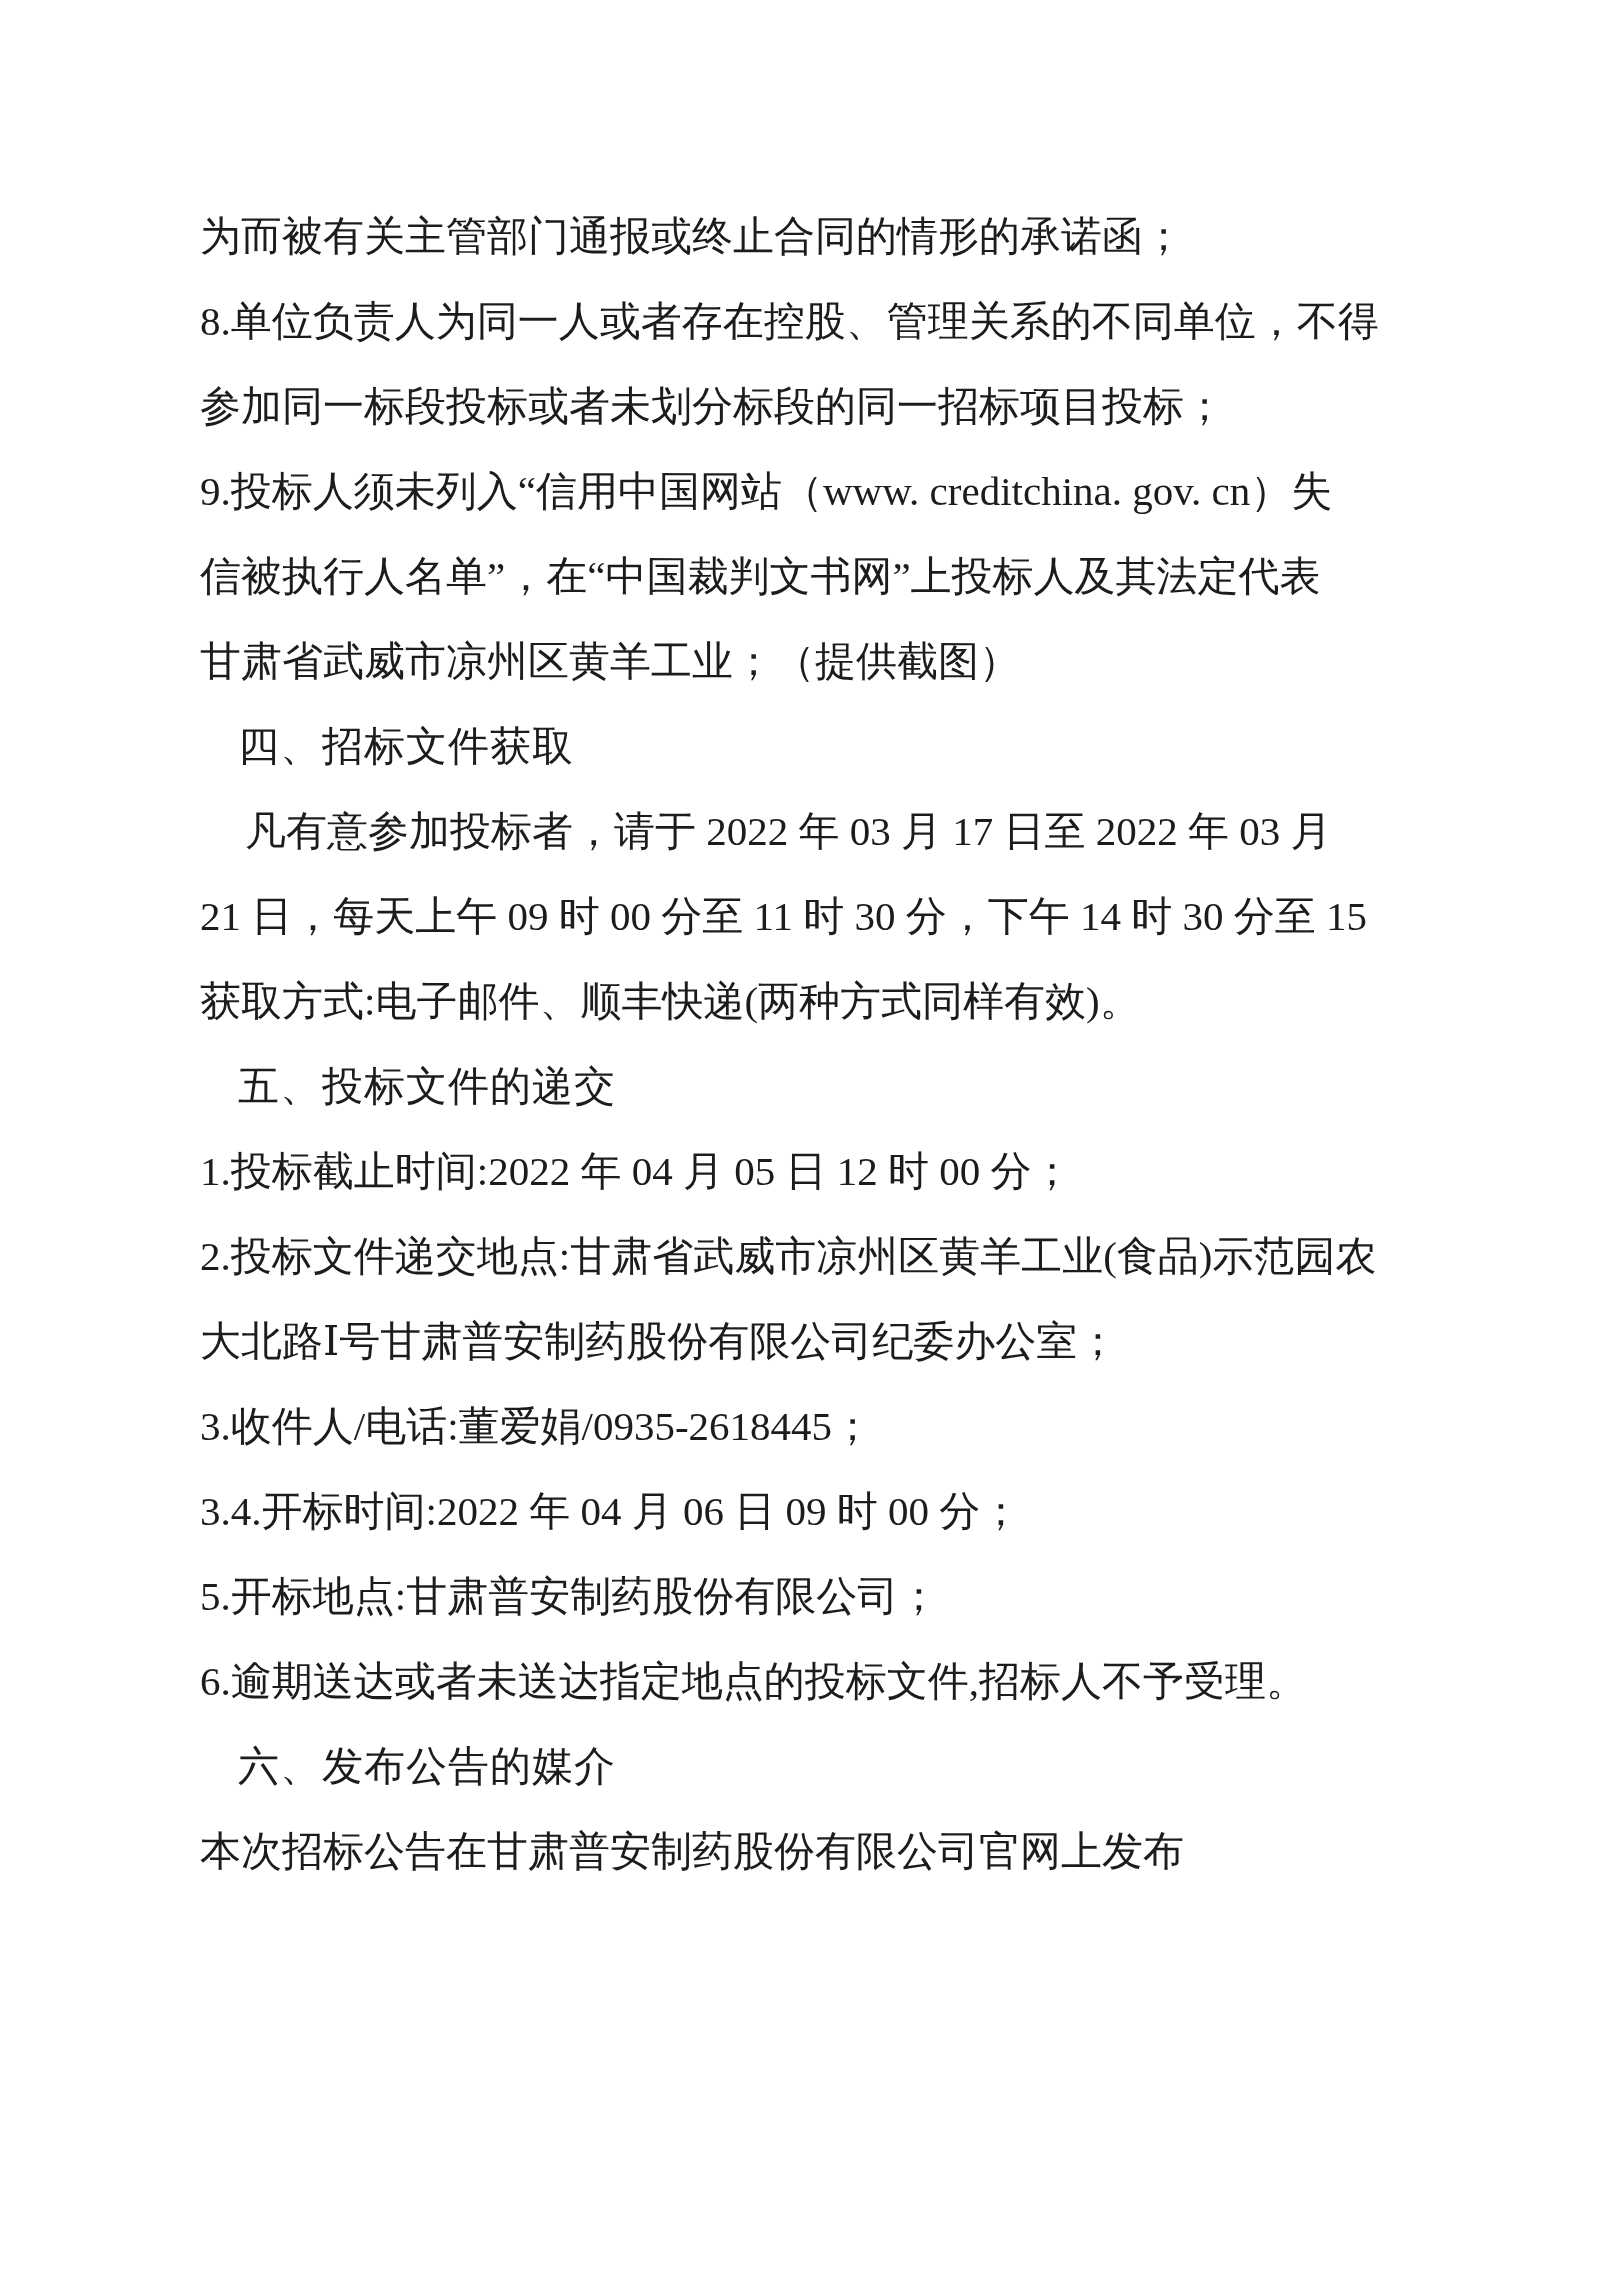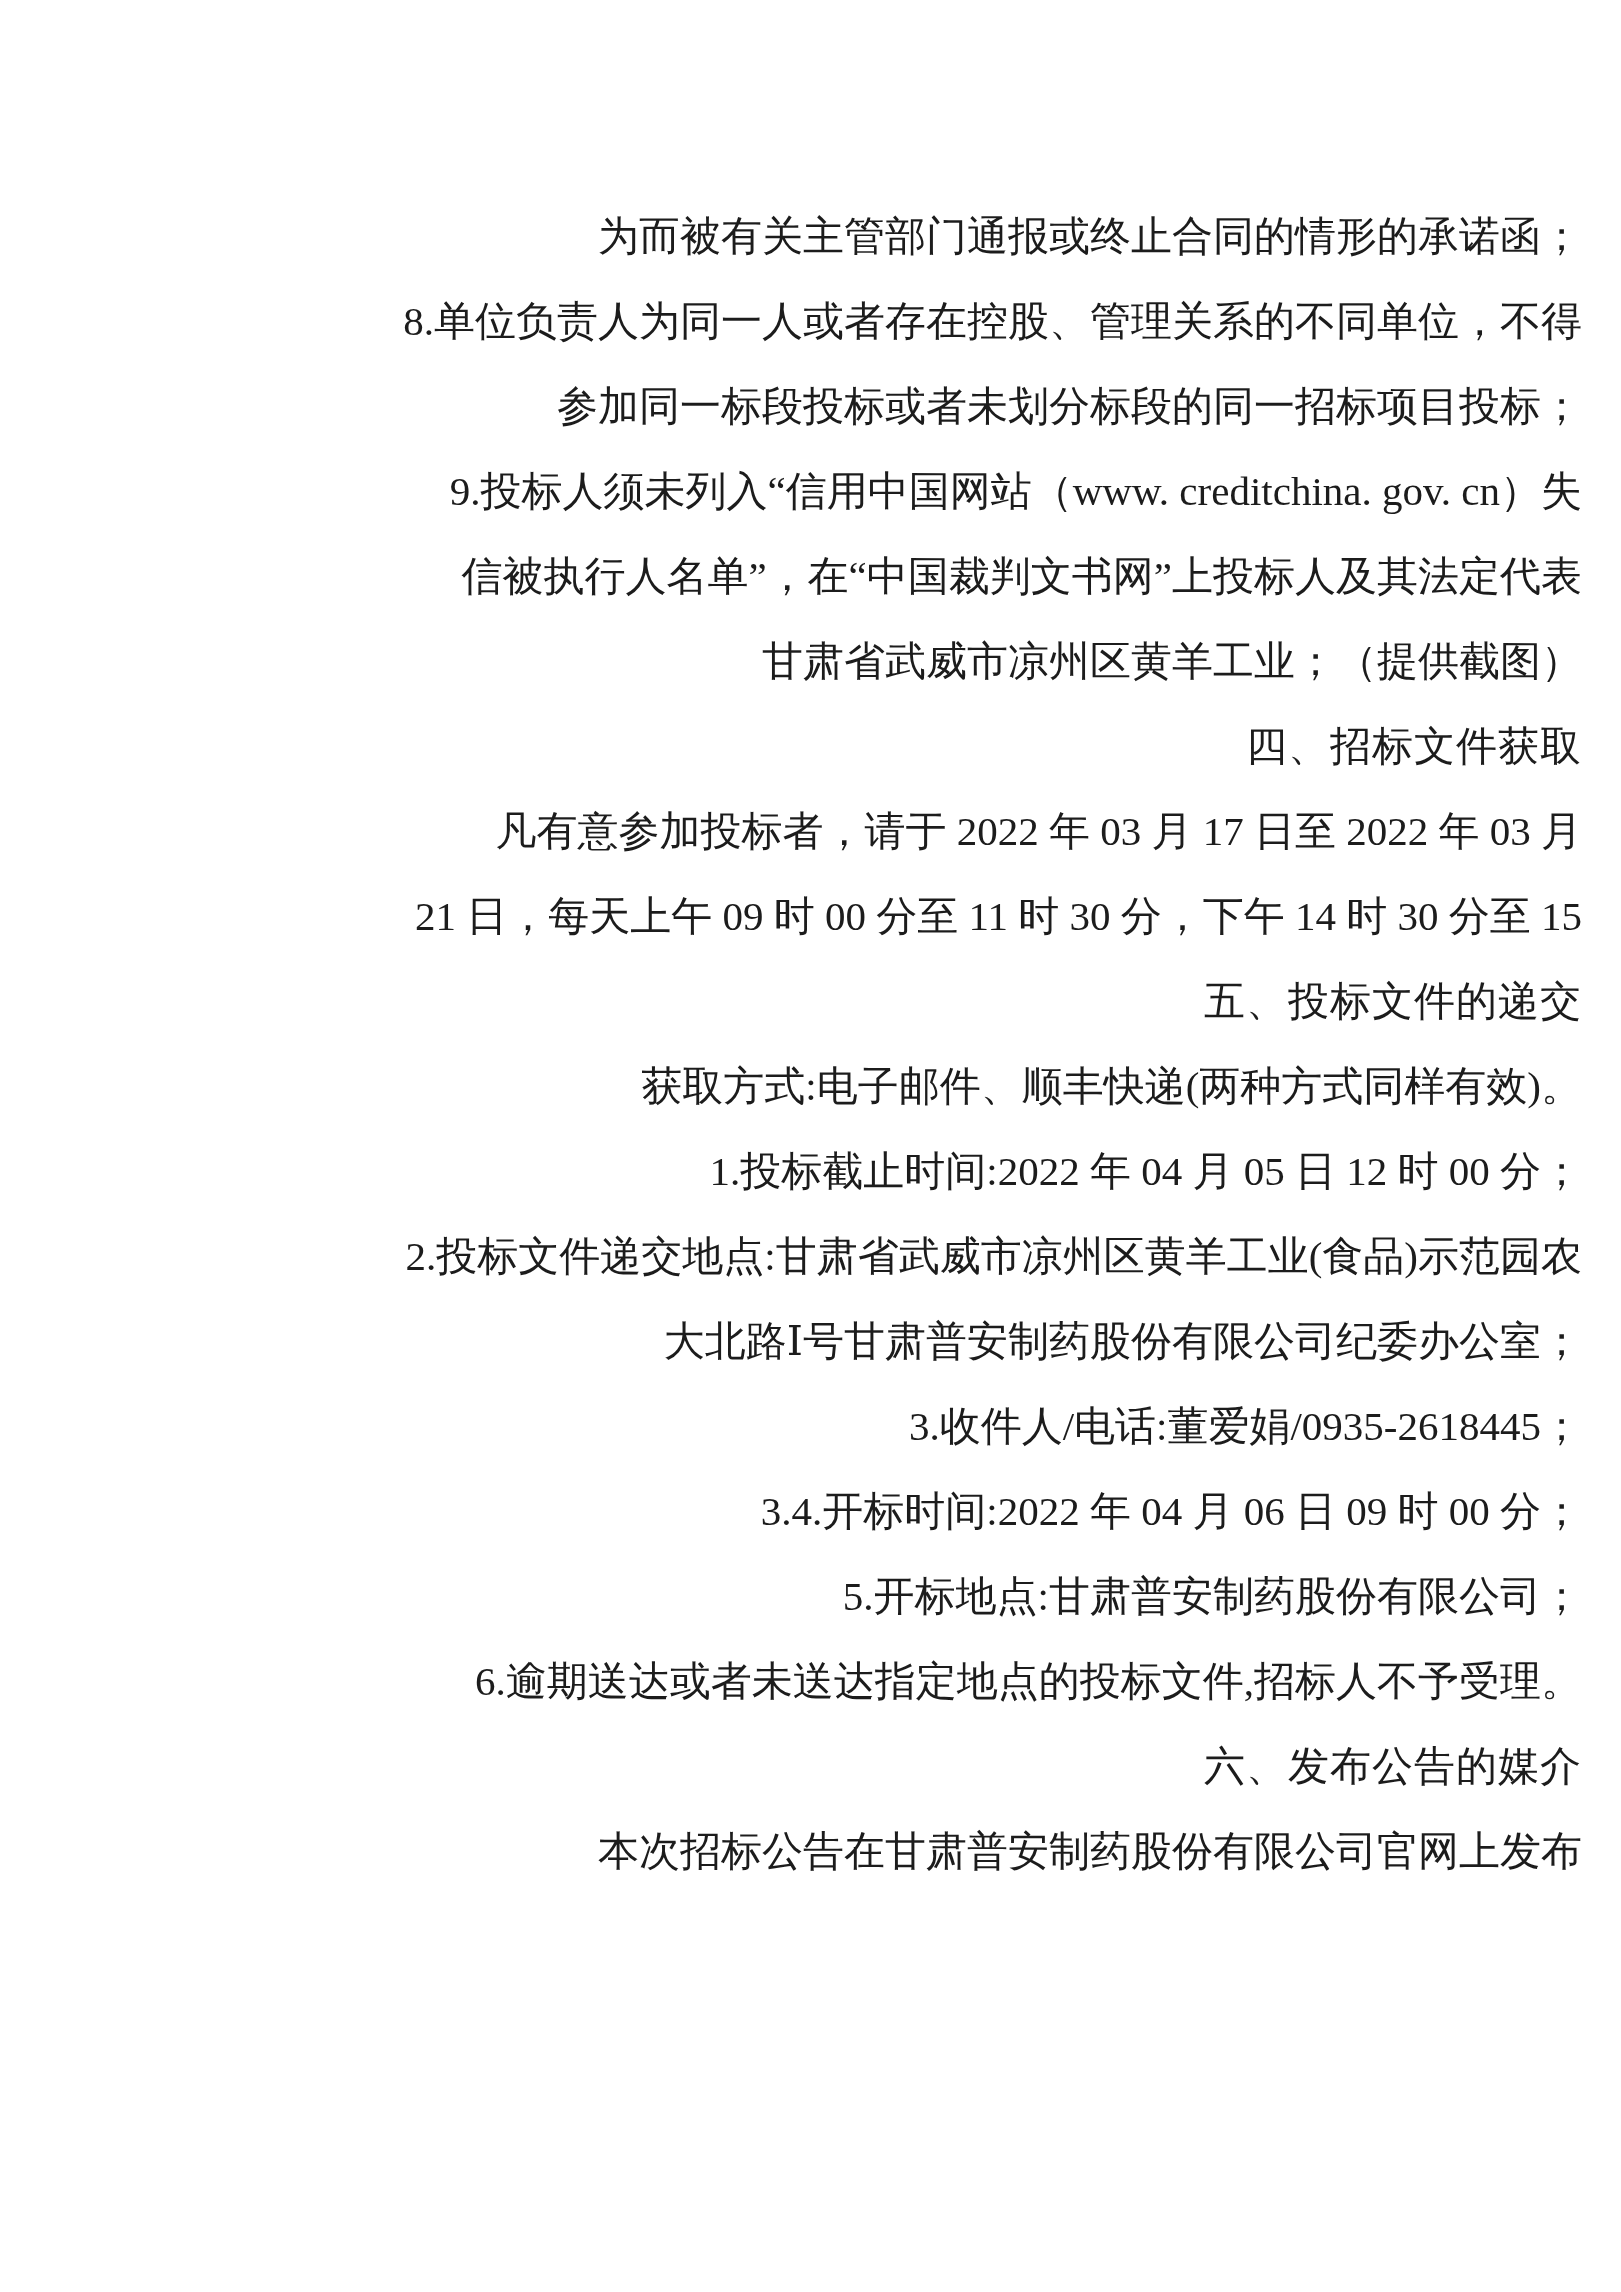--- a/index.html
+++ b/index.html
@@ -31,33 +31,33 @@
     letter-spacing:1px;
     margin-left:38px;
   }
   .line.indent{
     text-indent:45px;
   }
 </style>
 </head>
 <body>
 
-<div class="page" style="background: rgb(255, 255, 255); text-align: right;">
+<div class="page" style="background: rgb(255, 255, 255);">
   <div class="content" style="color: rgb(28, 28, 28);">
       <div class="line">为而被有关主管部门通报或终止合同的情形的承诺函；</div>
       <div class="line">8.单位负责人为同一人或者存在控股、管理关系的不同单位，不得</div>
       <div class="line">参加同一标段投标或者未划分标段的同一招标项目投标；</div>
       <div class="line">9.投标人须未列入“信用中国网站（www. creditchina. gov. cn）失</div>
       <div class="line">信被执行人名单”，在“中国裁判文书网”上投标人及其法定代表</div>
       <div class="line">甘肃省武威市凉州区黄羊工业；（提供截图）</div>
       <div class="line heading">四、招标文件获取</div>
       <div class="line indent">凡有意参加投标者，请于 2022 年 03 月 17 日至 2022 年 03 月</div>
       <div class="line">21 日，每天上午 09 时 00 分至 11 时 30 分，下午 14 时 30 分至 15</div>
+      <div class="line">获取方式:电子邮件、顺丰快递(两种方式同样有效)。</div>
       <div class="line heading">五、投标文件的递交</div>
-      <div class="line">获取方式:电子邮件、顺丰快递(两种方式同样有效)。</div>
       <div class="line">1.投标截止时间:2022 年 04 月 05 日 12 时 00 分；</div>
       <div class="line">2.投标文件递交地点:甘肃省武威市凉州区黄羊工业(食品)示范园农</div>
       <div class="line">大北路Ⅰ号甘肃普安制药股份有限公司纪委办公室；</div>
       <div class="line">3.收件人/电话:董爱娟/0935-2618445；</div>
       <div class="line">3.4.开标时间:2022 年 04 月 06 日 09 时 00 分；</div>
       <div class="line">5.开标地点:甘肃普安制药股份有限公司；</div>
       <div class="line">6.逾期送达或者未送达指定地点的投标文件,招标人不予受理。</div>
       <div class="line heading">六、发布公告的媒介</div>
       <div class="line">本次招标公告在甘肃普安制药股份有限公司官网上发布</div>
     </div>

